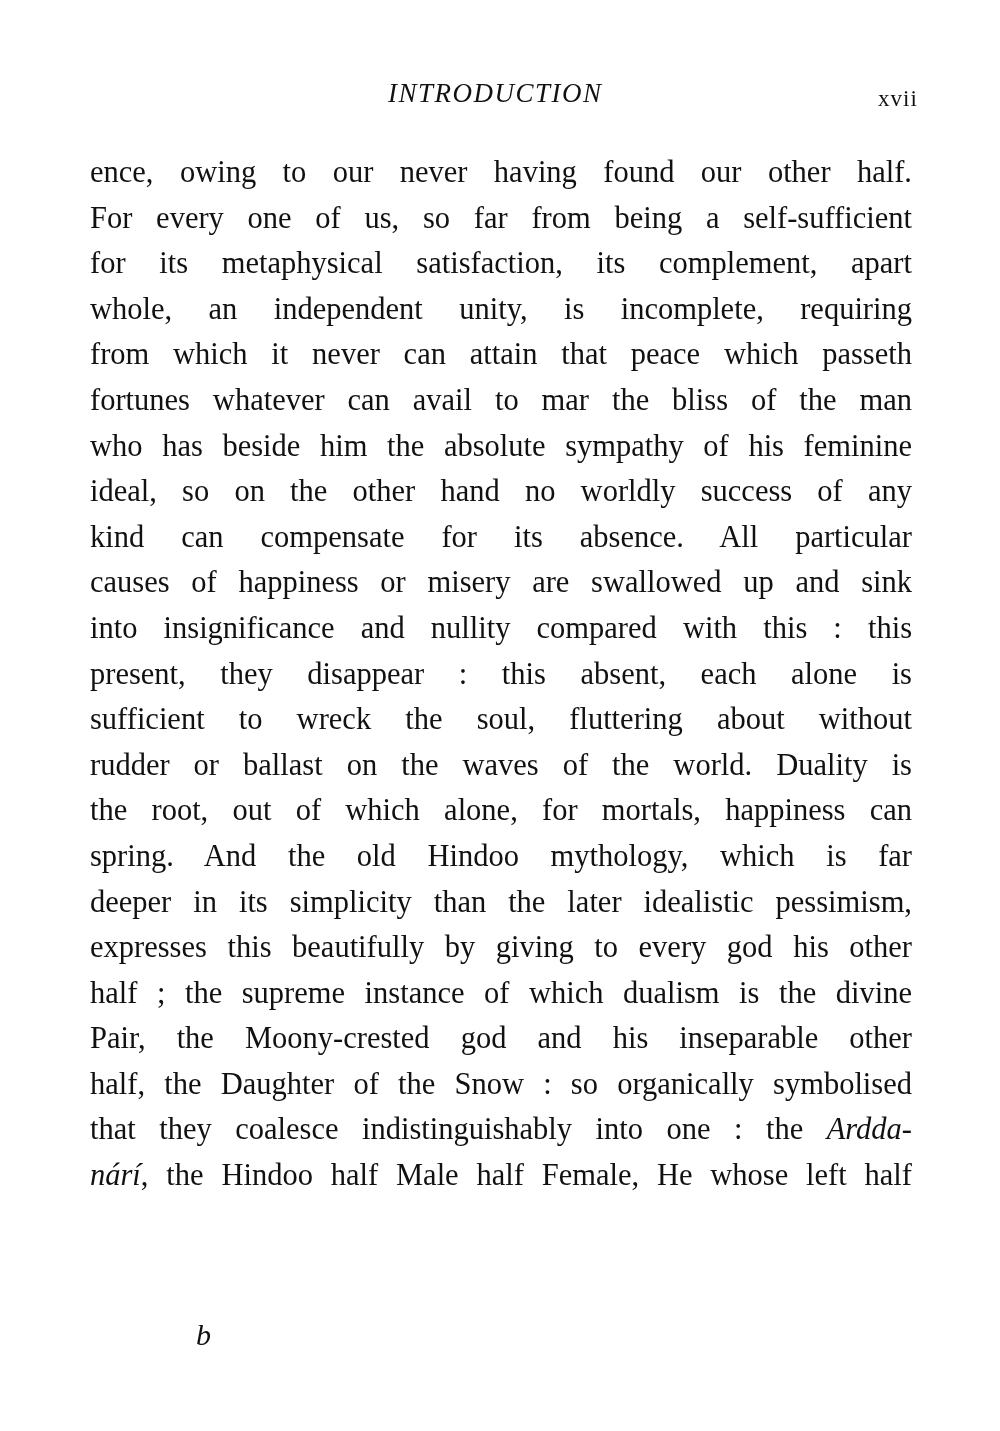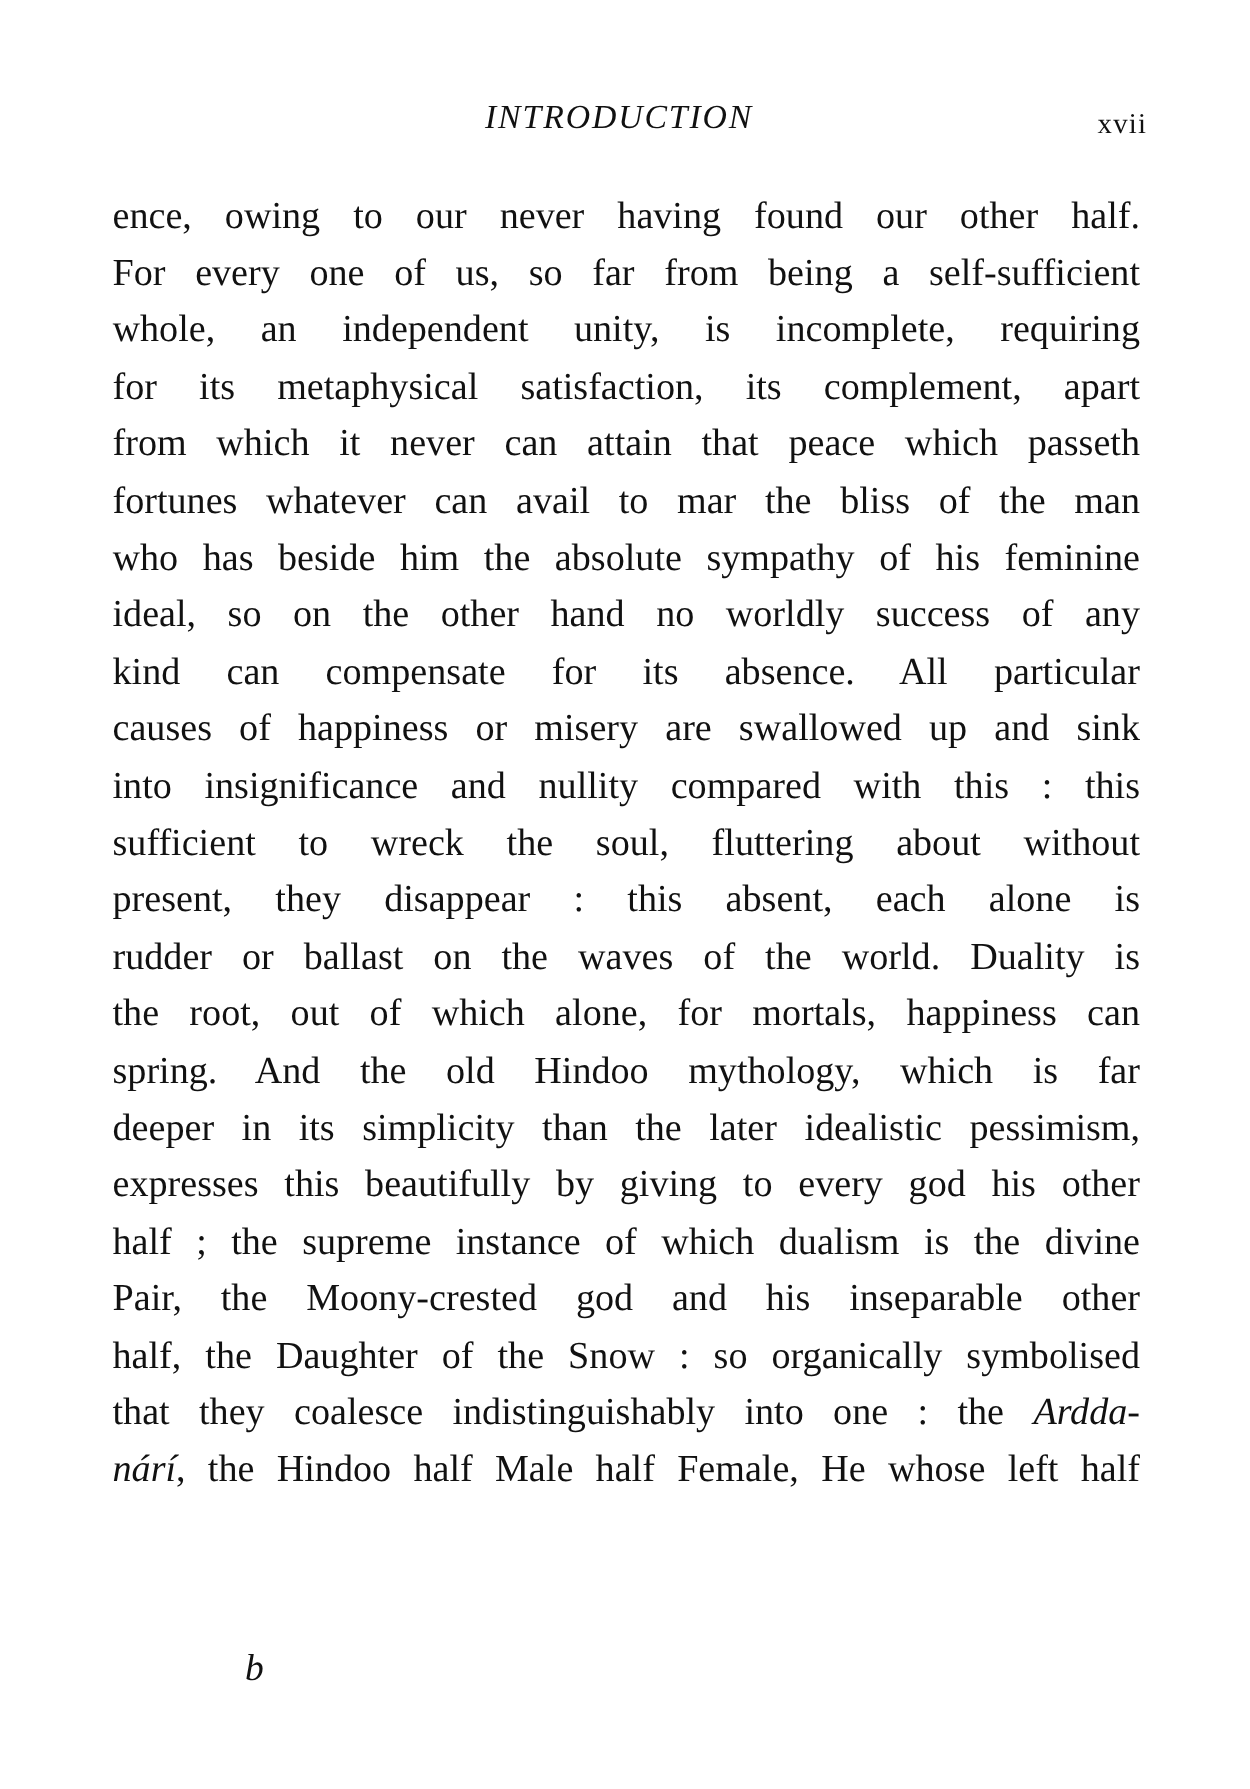--- a/index.html
+++ b/index.html
@@ -73,31 +73,31 @@
 <body>
 
 <header class="running-head">
   <span class="running-title">INTRODUCTION</span>
   <span class="page-number">xvii</span>
 </header>
 
 <main class="body-text">
   <span class="line">ence, owing to our never having found our other half.</span>
   <span class="line">For every one of us, so far from being a self-sufficient</span>
+  <span class="line">for its metaphysical satisfaction, its complement, apart</span>
   <span class="line">whole, an independent unity, is incomplete, requiring</span>
-  <span class="line">for its metaphysical satisfaction, its complement, apart</span>
   <span class="line">from which it never can attain that peace which passeth</span>
   <span class="line">fortunes whatever can avail to mar the bliss of the man</span>
   <span class="line">who has beside him the absolute sympathy of his feminine</span>
   <span class="line">ideal, so on the other hand no worldly success of any</span>
   <span class="line">kind can compensate for its absence.  All particular</span>
   <span class="line">causes of happiness or misery are swallowed up and sink</span>
   <span class="line">into insignificance and nullity compared with this : this</span>
+  <span class="line">present, they disappear : this absent, each alone is</span>
   <span class="line">sufficient to wreck the soul, fluttering about without</span>
-  <span class="line">present, they disappear : this absent, each alone is</span>
   <span class="line">rudder or ballast on the waves of the world.  Duality is</span>
   <span class="line">the root, out of which alone, for mortals, happiness can</span>
   <span class="line">spring.  And the old Hindoo mythology, which is far</span>
   <span class="line">deeper in its simplicity than the later idealistic pessimism,</span>
   <span class="line">expresses this beautifully by giving to every god his other</span>
   <span class="line">half ; the supreme instance of which dualism is the divine</span>
   <span class="line">Pair, the Moony-crested god and his inseparable other</span>
   <span class="line">half, the Daughter of the Snow : so organically symbolised</span>
   <span class="line"><span>that they coalesce indistinguishably into one : the </span><span class="it">Ardda-</span></span>
   <span class="line last-line"><span class="it">nárí</span><span>, the Hindoo half Male half Female, He whose left half</span></span>

